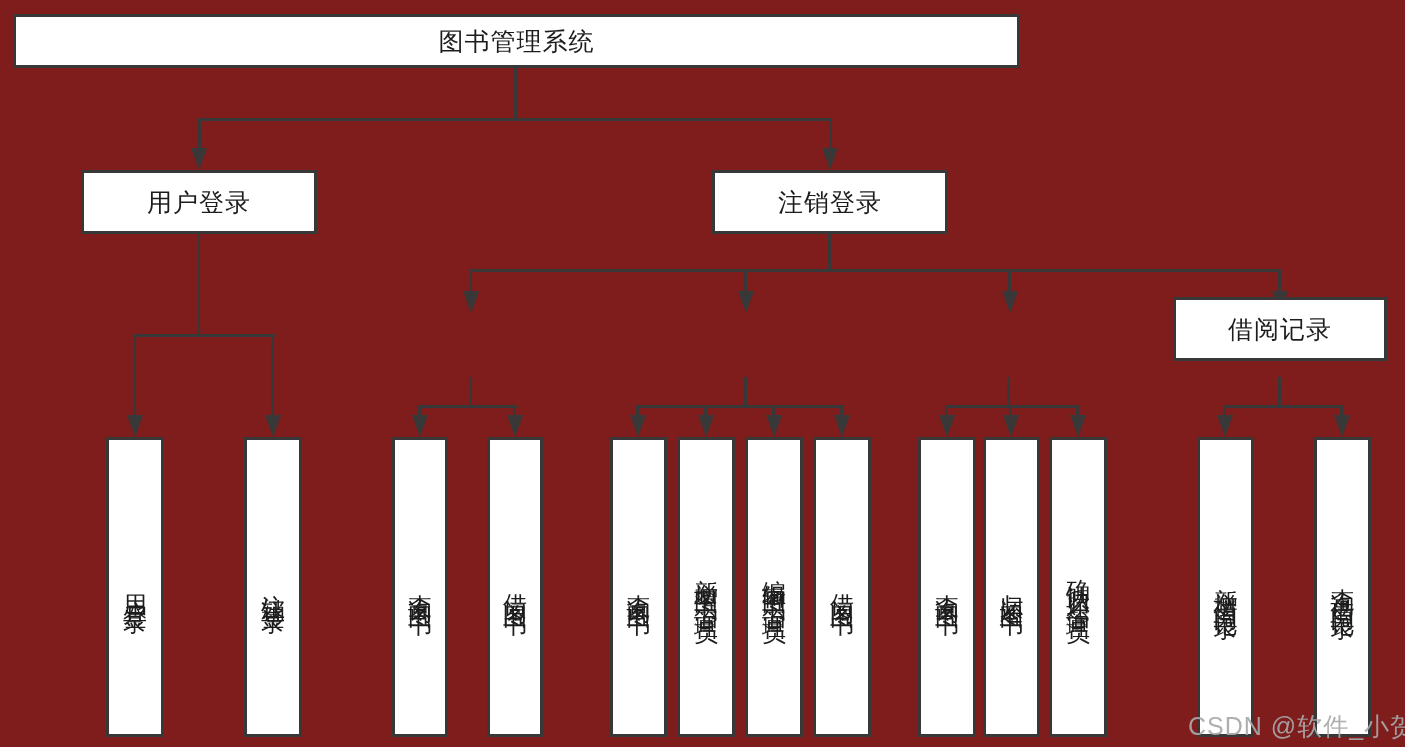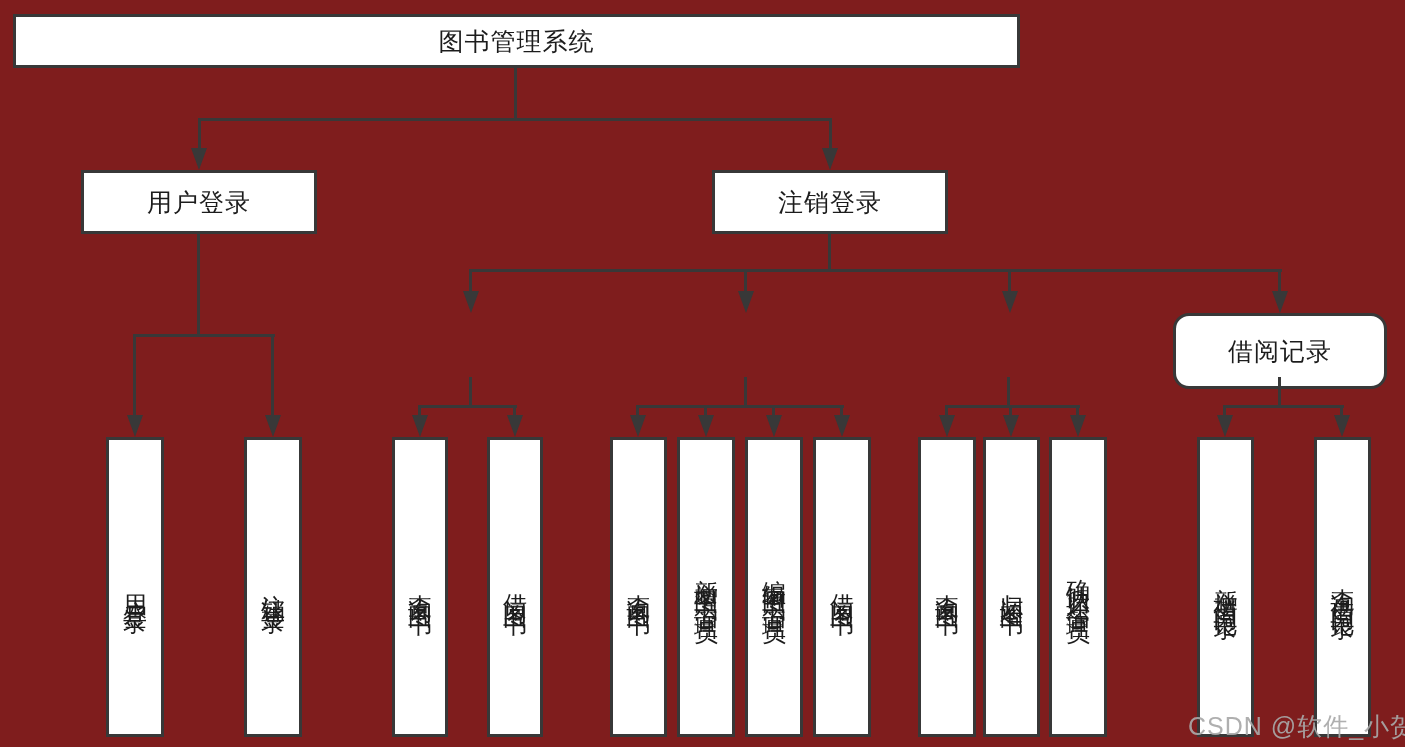--- a/index.html
+++ b/index.html
@@ -85,21 +85,21 @@
   <div class="hline" style="left:469px;top:269px;width:813px;"></div>
   <div class="vline" style="left:469px;top:272px;height:19px;"></div>
   <div class="vline" style="left:744px;top:272px;height:19px;"></div>
   <div class="vline" style="left:1008px;top:272px;height:19px;"></div>
   <div class="vline" style="left:1278px;top:272px;height:19px;"></div>
   <div class="arrow" style="left:463px;top:291px;"></div>
   <div class="arrow" style="left:738px;top:291px;"></div>
   <div class="arrow" style="left:1002px;top:291px;"></div>
   <div class="arrow" style="left:1272px;top:291px;"></div>
 
-  <div class="box" style="left:1173px;top:313px;width:214px;height:76px;border-radius:16px;">
+  <div class="box" style="left:1173px;top:297px;width:214px;height:64px;">
     <span>借阅记录</span>
   </div>
 
   <div class="vline" style="left:469px;top:377px;height:31px;"></div>
   <div class="hline" style="left:418px;top:405px;width:99px;"></div>
   <div class="vline" style="left:418px;top:408px;height:7px;"></div>
   <div class="vline" style="left:513px;top:408px;height:7px;"></div>
   <div class="arrow" style="left:412px;top:415px;"></div>
   <div class="arrow" style="left:507px;top:415px;"></div>
 

